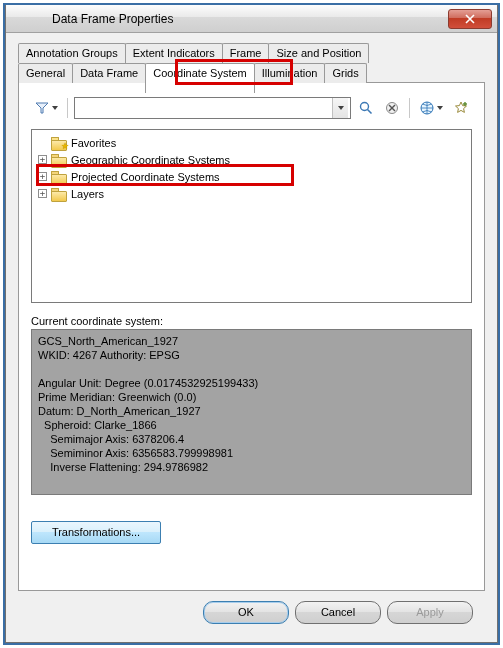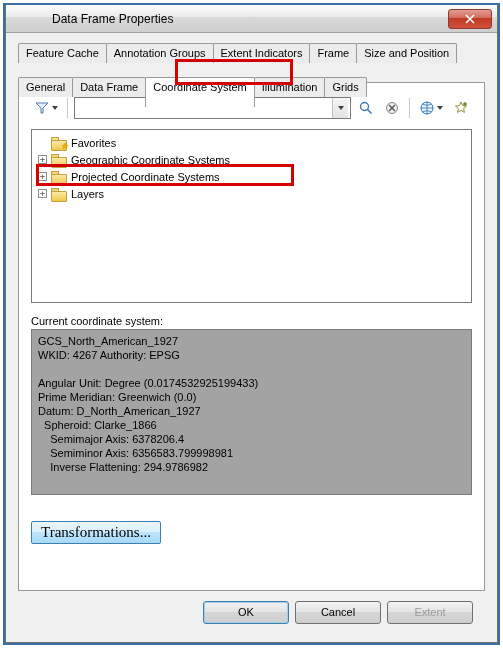--- a/index.html
+++ b/index.html
@@ -65,21 +65,21 @@
     position: relative;
     height: 40px;
   }
   .tab-row {
     display: flex;
     gap: 0;
     position: absolute;
     left: 0;
   }
   .tab-row.row-top { top: 0; z-index: 1; }
-  .tab-row.row-bottom { top: 34px; z-index: 2; }
+  .tab-row.row-bottom { top: 20px; z-index: 2; }
   .tab {
     border: 1px solid #999;
     border-bottom: none;
     background: #ececec;
     padding: 2px 7px;
     font-size: 11px;
     border-radius: 2px 2px 0 0;
     margin-right: -1px;
     height: 20px;
     line-height: 15px;
@@ -251,37 +251,36 @@
     white-space: pre;
     font-family: "Segoe UI", Tahoma, sans-serif;
   }
   .transform-btn {
     margin-top: 26px;
     width: 130px;
     height: 23px;
     border: 1px solid #3c7fb1;
     border-radius: 2px;
     background: linear-gradient(to bottom,#eaf6fd 0%,#d9f0fc 48%,#bee6fd 49%,#a7d9f5 100%);
-    font-size: 15px;
+    font-size: 11px;
     text-align: center;
     line-height: 21px;
     cursor: default;
-    font-family: Liberation Serif, serif;
   }
   .button-row {
     display: flex;
     gap: 6px;
     justify-content: flex-end;
     padding: 10px 12px 6px 0;
   }
   .btn {
     width: 86px;
     height: 23px;
     border: 1px solid #707070;
-    border-radius: 3px;
+    border-radius: 10px;
     background: linear-gradient(to bottom,#f2f2f2,#e3e3e3 48%,#d6d6d6 49%,#cfcfcf);
     font-size: 11px;
     line-height: 21px;
     text-align: center;
     cursor: default;
   }
   .btn.default {
     border: 1px solid #3c7fb1;
     box-shadow: inset 0 0 0 1px #a7cdec;
   }
@@ -302,21 +301,20 @@
       <svg width="10" height="10" viewBox="0 0 10 10">
         <path d="M1 1 L9 9 M9 1 L1 9" stroke="#fff" stroke-width="1.6"></path>
       </svg>
     </div>
   </div>
 
   <div class="client">
 
     <div class="tabs">
       <div class="tab-row row-top" id="tab-row-1">
-            <div class="tab">Feature Cache</div>
             <div class="tab">Annotation Groups</div>
             <div class="tab">Extent Indicators</div>
             <div class="tab">Frame</div>
             <div class="tab">Size and Position</div>
           </div>
       <div class="tab-row row-bottom" id="tab-row-2">
             <div class="tab">General</div>
             <div class="tab">Data Frame</div>
             <div class="tab active">Coordinate System</div>
             <div class="tab">Illumination</div>
@@ -412,19 +410,19 @@
     Semiminor Axis: 6356583.799998981
     Inverse Flattening: 294.9786982</div>
 
       <div class="transform-btn">Transformations...</div>
 
     </div>
 
     <div class="button-row">
       <div class="btn default">OK</div>
       <div class="btn">Cancel</div>
-      <div class="btn disabled">Extent</div>
+      <div class="btn disabled">Apply</div>
     </div>
 
   </div>
 
 </div>
 </div>
 
 </body></html>

